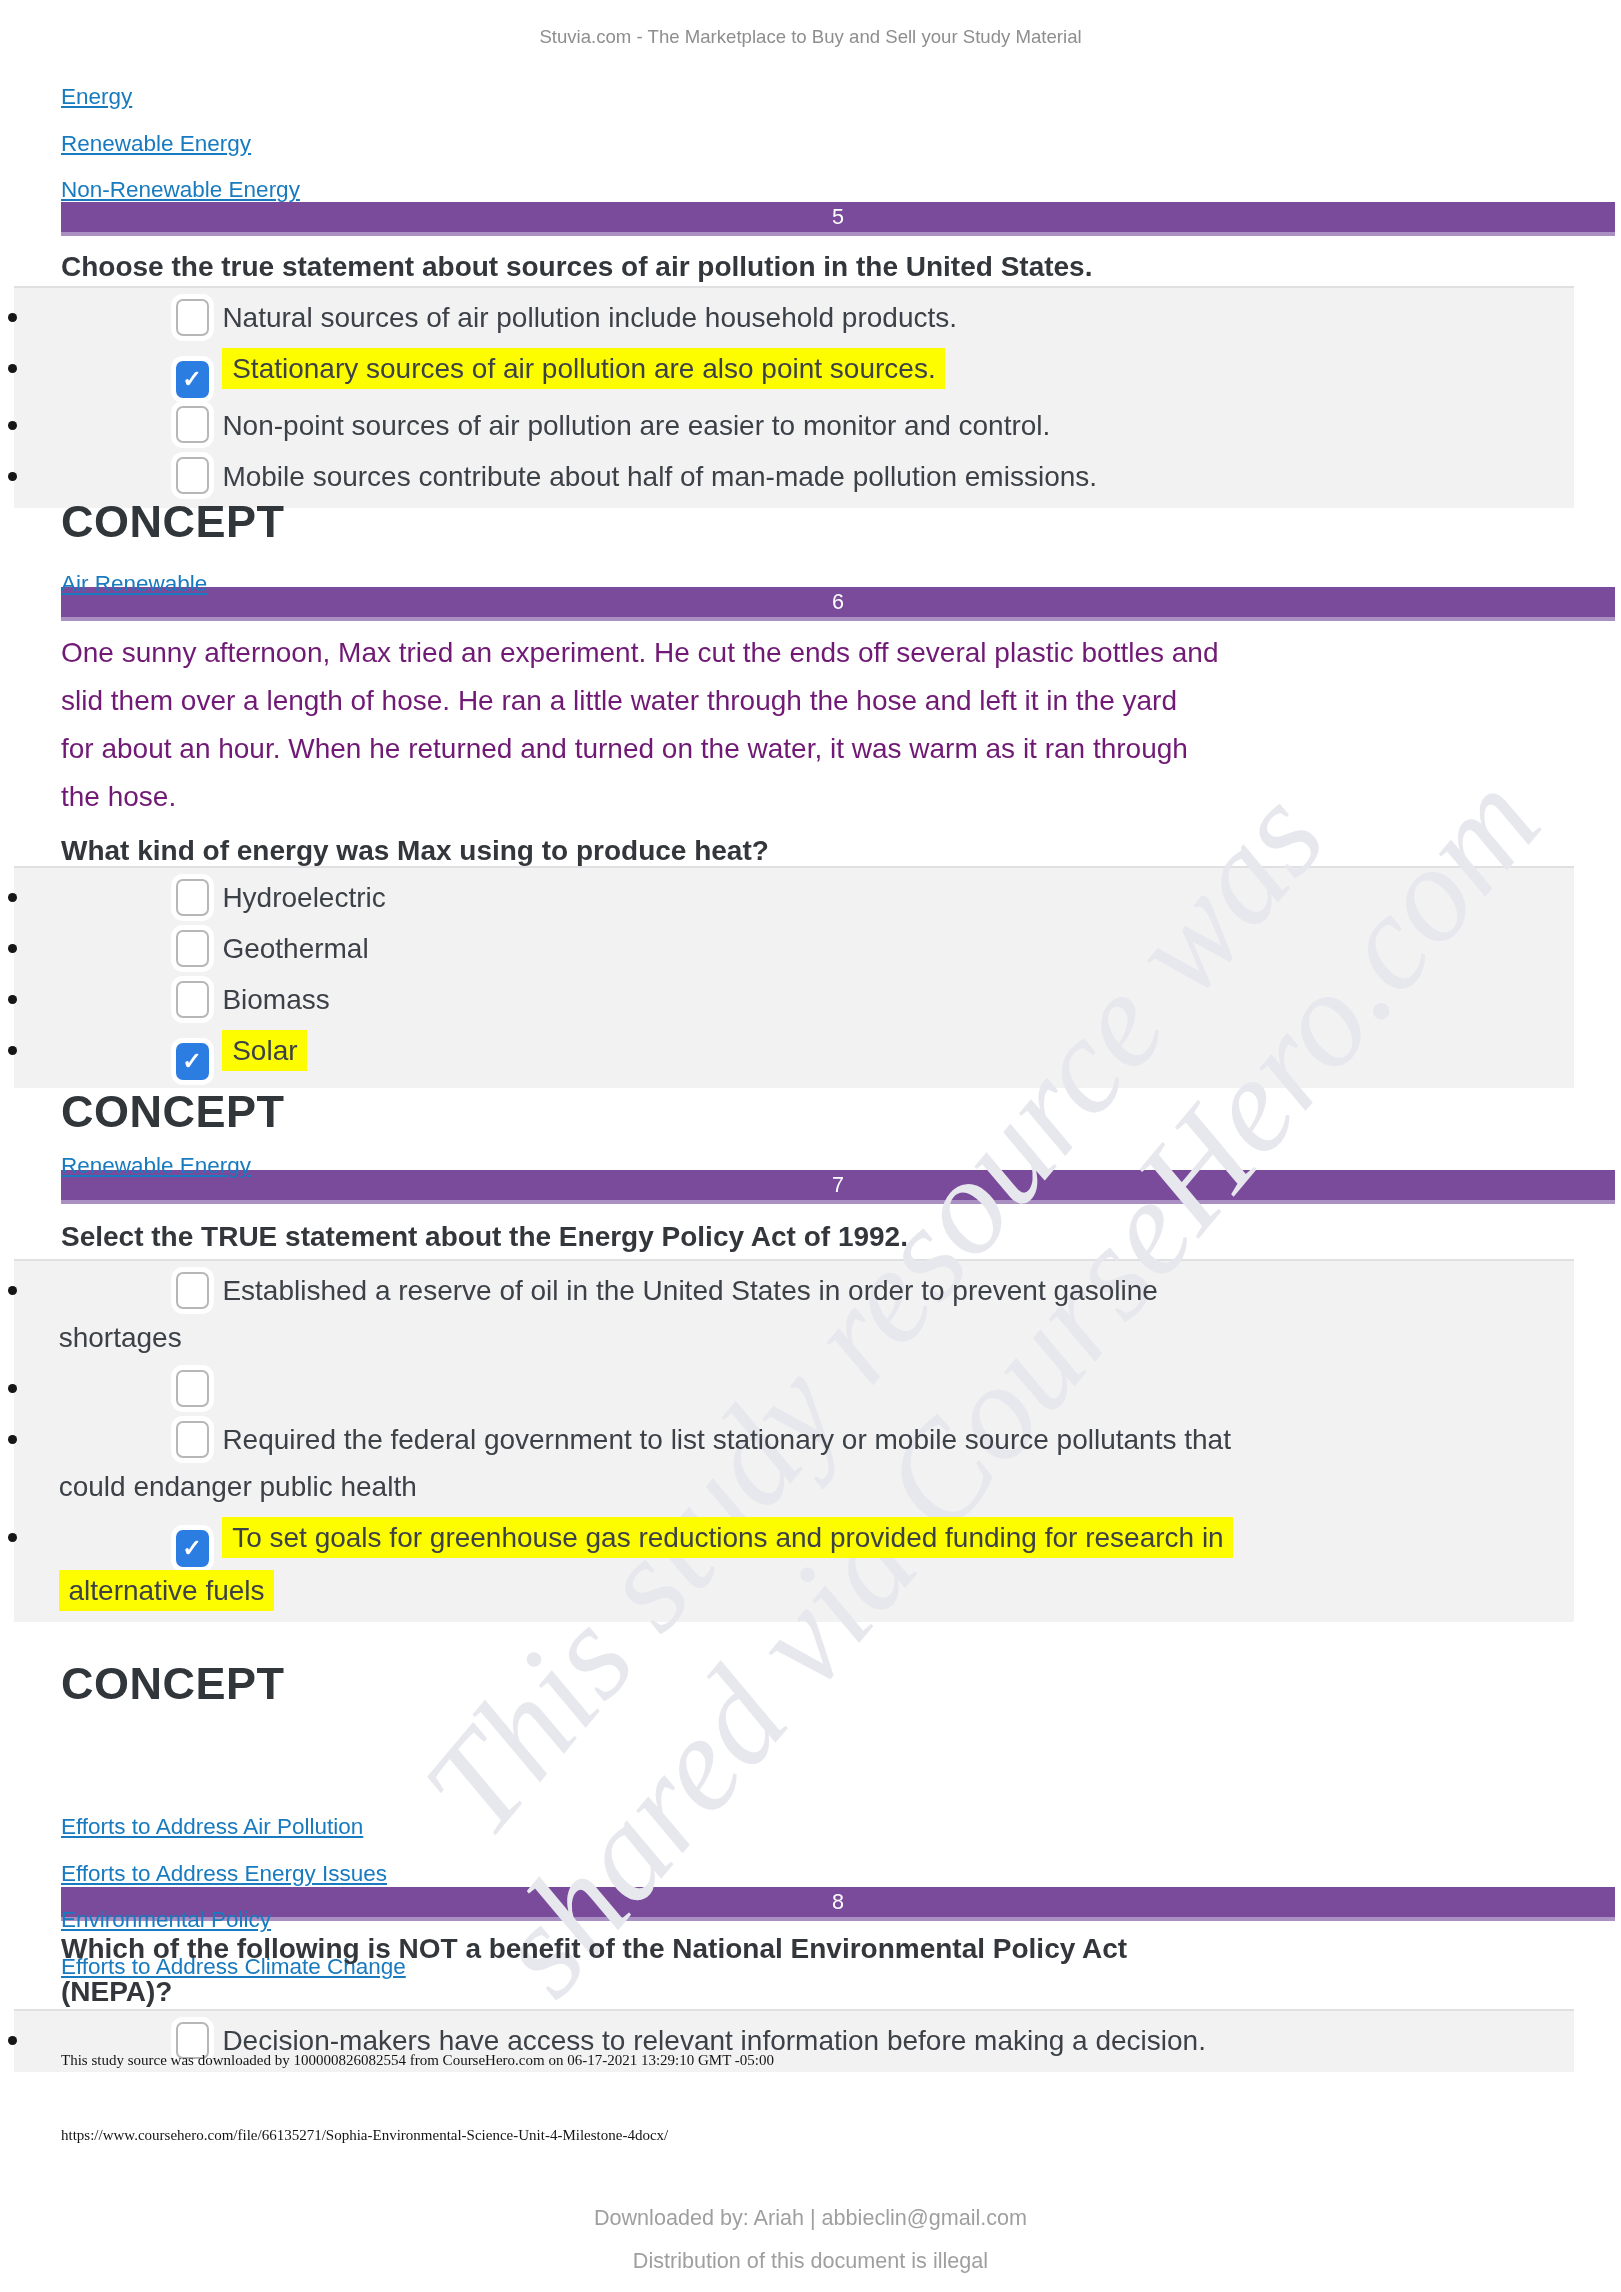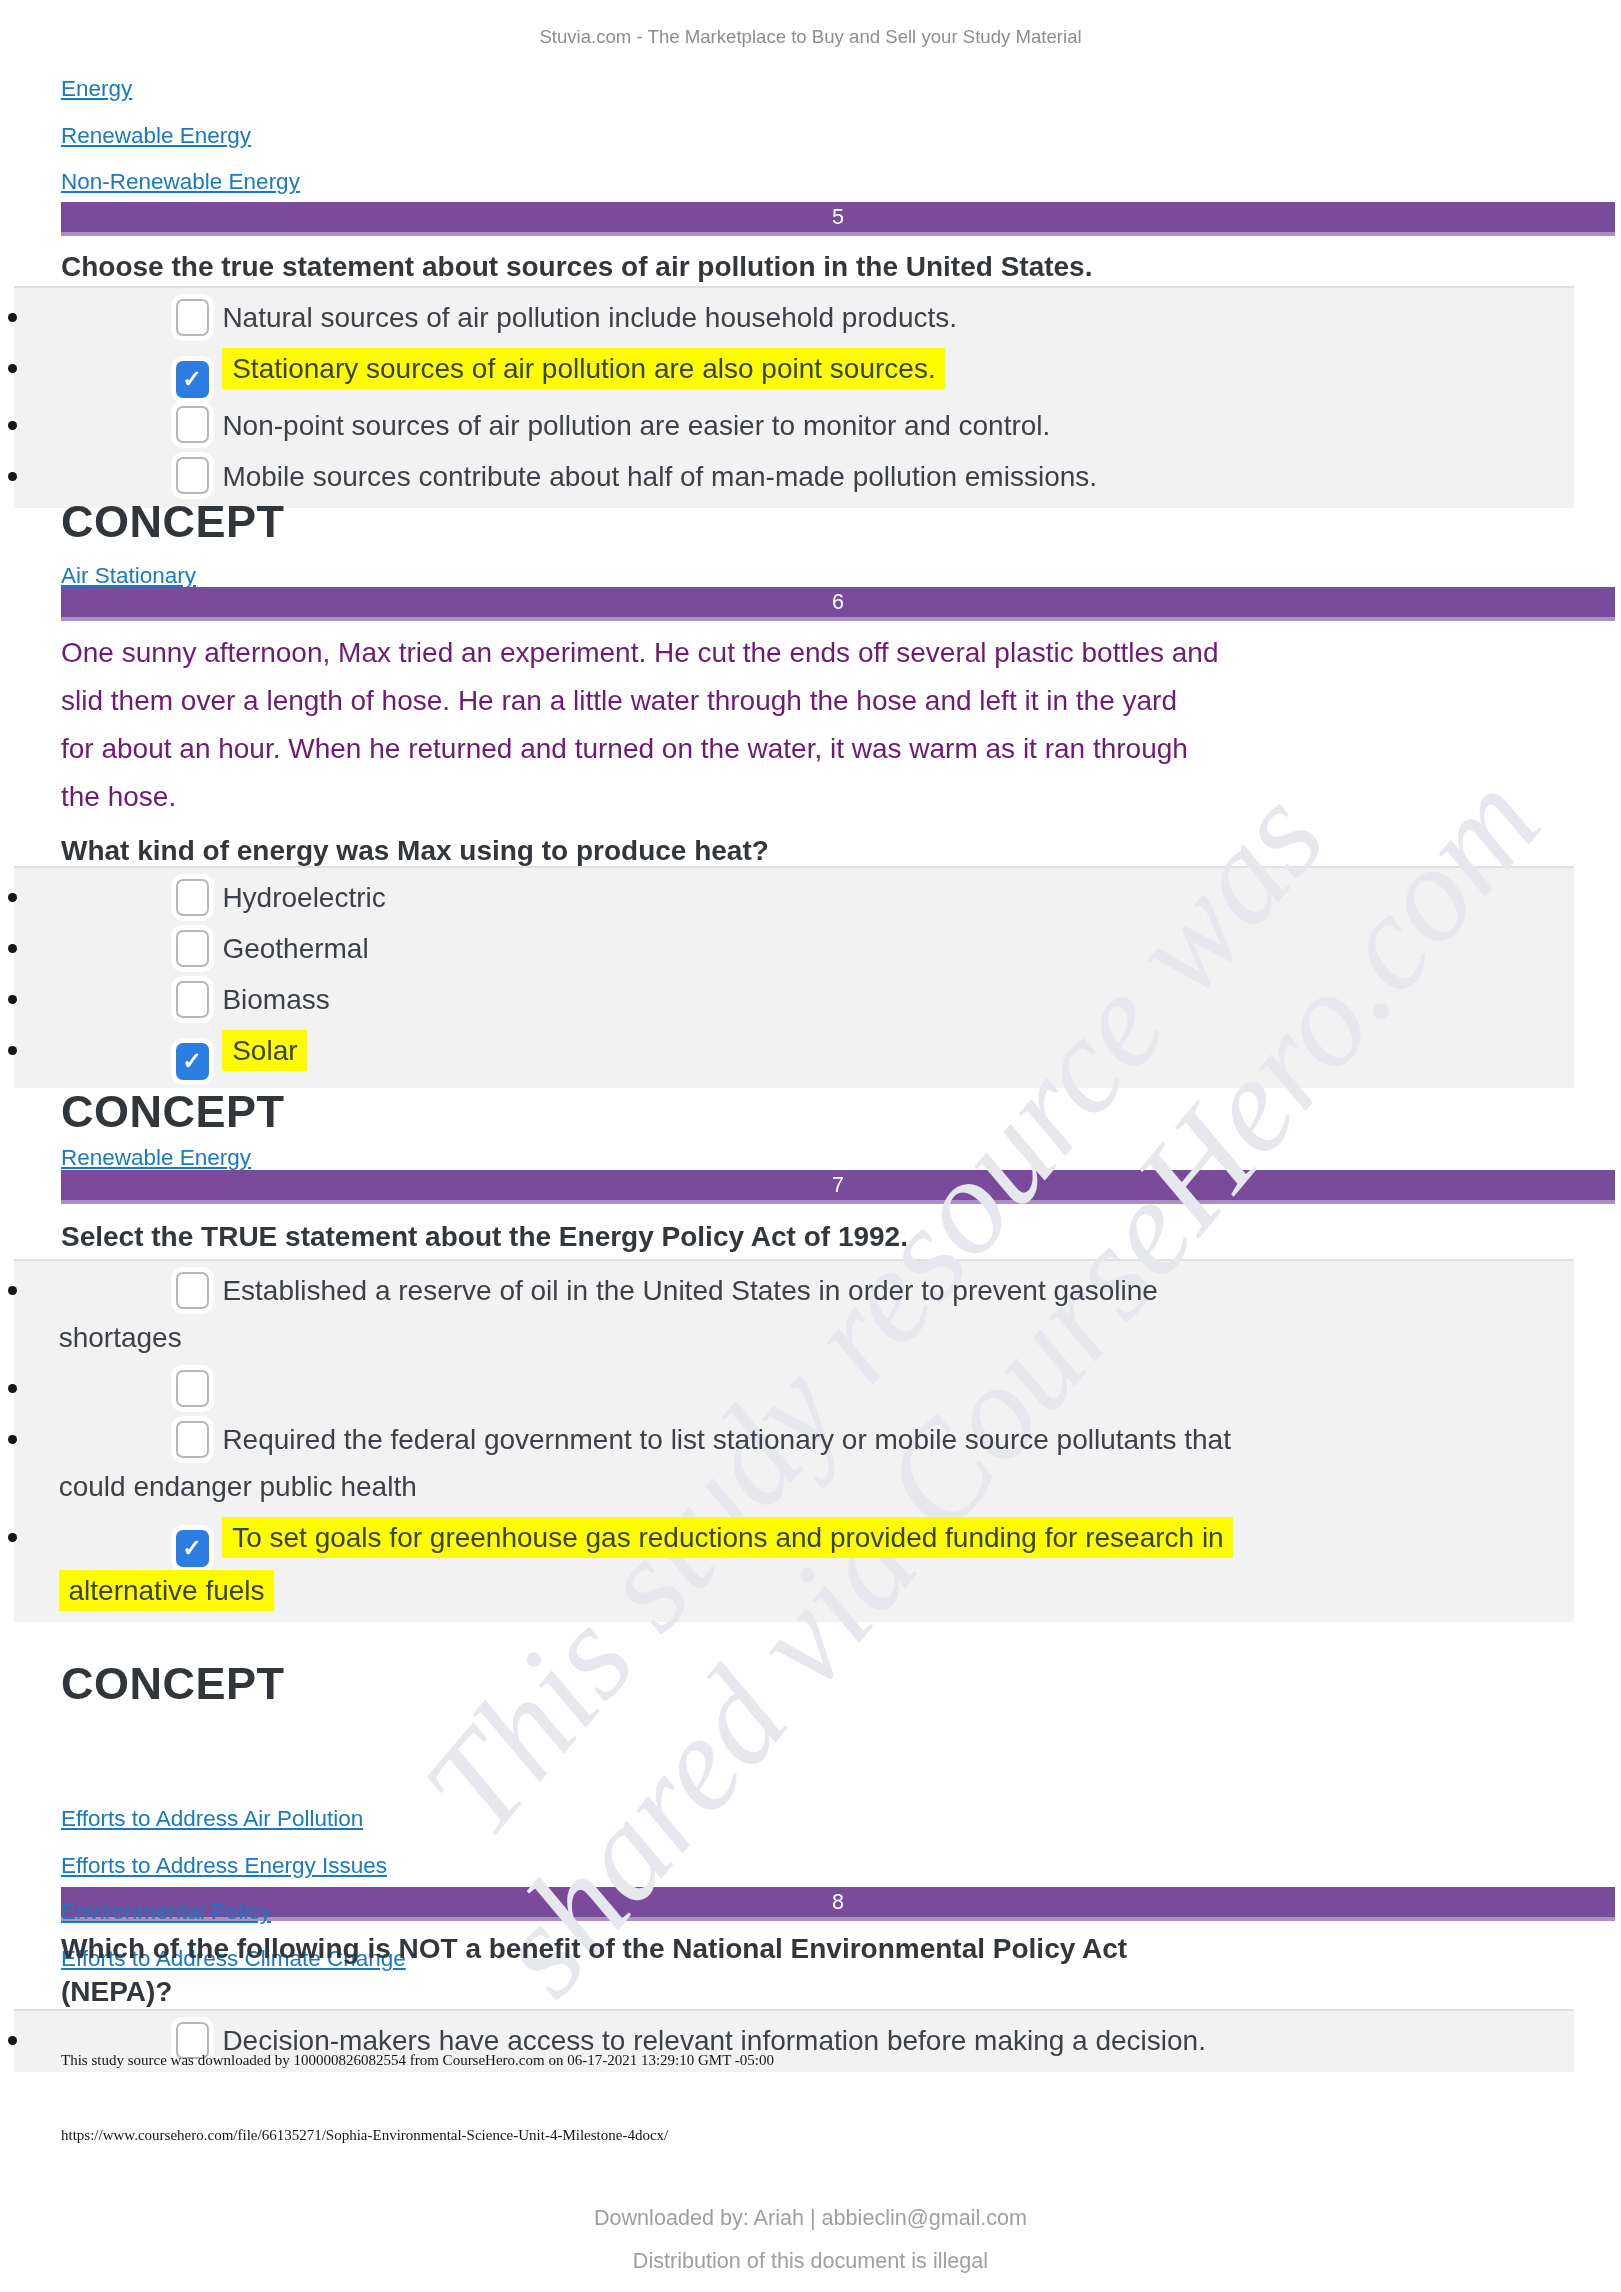--- a/index.html
+++ b/index.html
@@ -6,21 +6,21 @@
   .page{
     position:relative;width:1621px;height:2293px;overflow:hidden;background:#fff;
     font-family:"Liberation Sans",sans-serif;color:#3a3f45;
   }
   .abs{position:absolute;left:0;right:0;}
 
   
   .site-note{text-align:center;font-size:18.6px;color:#8e8e8e;z-index:2;}
 
   
-  .linklist{z-index:2;}
+  .linklist{z-index:2;margin-top:8px;}
   .doclink{
     display:table;margin:0 0 16.7px 61px;font-size:22.5px;line-height:30px;
     color:#187abf;text-decoration:underline;cursor:pointer;white-space:nowrap;
   }
 
   
   .qbar{
     z-index:2;margin:0 5.9px 0 61px;height:30px;line-height:30px;
     background:#7a4b9b;border-bottom:4.9px solid #a98fc2;
     color:#fff;text-align:center;font-size:21.6px;
@@ -108,21 +108,21 @@
   <div class="abs" style="top:286px">
     <div class="panel">
       <div class="opt"><span class="cb"></span><span class="opt-text">Natural sources of air pollution include household products.</span></div>
       <div class="opt"><span class="cb checked"></span><span class="opt-text hl">Stationary sources of air pollution are also point sources.</span></div>
       <div class="opt"><span class="cb"></span><span class="opt-text">Non-point sources of air pollution are easier to monitor and control.</span></div>
       <div class="opt"><span class="cb"></span><span class="opt-text">Mobile sources contribute about half of man-made pollution emissions.</span></div>
     </div>
   </div>
   <div class="abs concept" style="top:496px">CONCEPT</div>
   <div class="abs linklist" style="top:561px">
-    <a class="doclink">Air Stationary</a>
+    <a class="doclink">Air Renewable</a>
   </div>
 
   <div class="abs" style="top:587px">
     <div class="qbar">6</div>
   </div>
   <div class="abs intro" style="top:629px">One sunny afternoon, Max tried an experiment. He cut the ends off several plastic bottles and
 slid them over a length of hose. He ran a little water through the hose and left it in the yard
 for about an hour. When he returned and turned on the water, it was warm as it ran through
 the hose.</div>
   <div class="abs prompt" style="top:829px">What kind of energy was Max using to produce heat?</div>

